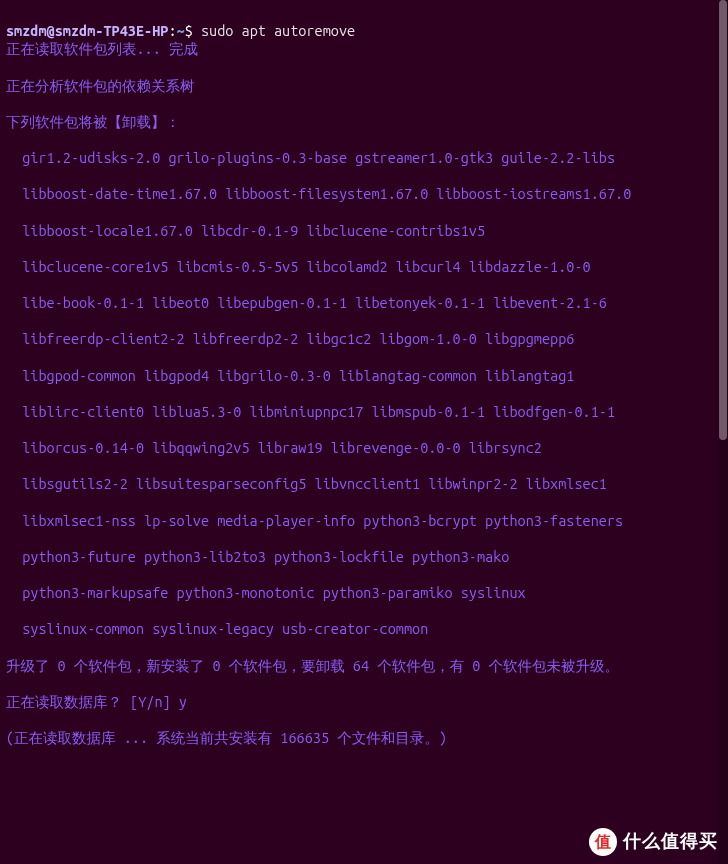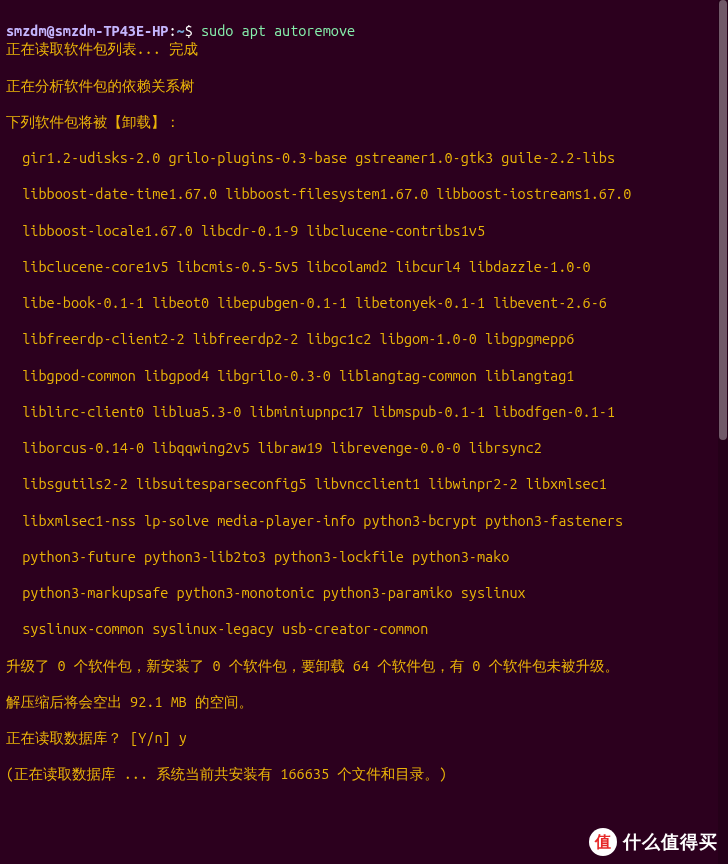--- a/index.html
+++ b/index.html
@@ -28,24 +28,24 @@
       font-weight: bold;
     }
     .prompt-tilde {
       color: #729fcf;
       font-weight: bold;
     }
     .prompt-sep {
       color: #ffffff;
     }
     .cmd {
-      color: #86efac;
+      color: #e5e5e5;
     }
     .line {
-      color: #eab308;
+      color: #8b5cf6;
     }
     .watermark {
       position: absolute;
       bottom: 8px;
       right: 10px;
       display: flex;
       align-items: center;
       gap: 6px;
     }
     .watermark-badge {
@@ -56,21 +56,21 @@
       display: flex;
       align-items: center;
       justify-content: center;
       color: #e62828;
       font-weight: bold;
       font-size: 16px;
       font-family: sans-serif;
     }
     .watermark-text {
       color: #fff;
-      font-family: Liberation Serif, serif;
+      font-family: Liberation Mono, monospace;
       font-size: 18px;
       font-weight: bold;
       letter-spacing: 1px;
     }
     .scrollbar {
       position: absolute;
       right: 0;
       top: 0;
       width: 10px;
       height: 864px;
@@ -91,32 +91,31 @@
 
 <div class="terminal">
 <span class="prompt-user">smzdm@smzdm-TP43E-HP</span><span class="prompt-sep">:</span><span class="prompt-tilde">~</span><span class="prompt-sep">$</span> <span class="cmd">sudo apt autoremove</span>
 <div class="line">正在读取软件包列表... 完成</div>
 <div class="line">正在分析软件包的依赖关系树</div>
 <div class="line">下列软件包将被【卸载】：</div>
 <div class="line">  gir1.2-udisks-2.0 grilo-plugins-0.3-base gstreamer1.0-gtk3 guile-2.2-libs</div>
 <div class="line">  libboost-date-time1.67.0 libboost-filesystem1.67.0 libboost-iostreams1.67.0</div>
 <div class="line">  libboost-locale1.67.0 libcdr-0.1-9 libclucene-contribs1v5</div>
 <div class="line">  libclucene-core1v5 libcmis-0.5-5v5 libcolamd2 libcurl4 libdazzle-1.0-0</div>
-<div class="line">  libe-book-0.1-1 libeot0 libepubgen-0.1-1 libetonyek-0.1-1 libevent-2.6-6</div>
+<div class="line">  libe-book-0.1-1 libeot0 libepubgen-0.1-1 libetonyek-0.1-1 libevent-2.1-6</div>
 <div class="line">  libfreerdp-client2-2 libfreerdp2-2 libgc1c2 libgom-1.0-0 libgpgmepp6</div>
 <div class="line">  libgpod-common libgpod4 libgrilo-0.3-0 liblangtag-common liblangtag1</div>
 <div class="line">  liblirc-client0 liblua5.3-0 libminiupnpc17 libmspub-0.1-1 libodfgen-0.1-1</div>
 <div class="line">  liborcus-0.14-0 libqqwing2v5 libraw19 librevenge-0.0-0 librsync2</div>
 <div class="line">  libsgutils2-2 libsuitesparseconfig5 libvncclient1 libwinpr2-2 libxmlsec1</div>
 <div class="line">  libxmlsec1-nss lp-solve media-player-info python3-bcrypt python3-fasteners</div>
 <div class="line">  python3-future python3-lib2to3 python3-lockfile python3-mako</div>
 <div class="line">  python3-markupsafe python3-monotonic python3-paramiko syslinux</div>
 <div class="line">  syslinux-common syslinux-legacy usb-creator-common</div>
 <div class="line">升级了 0 个软件包，新安装了 0 个软件包，要卸载 64 个软件包，有 0 个软件包未被升级。</div>
-<div class="line">解压缩后将会空出 92.1 MB 的空间。</div>
 <div class="line">正在读取数据库？ [Y/n] y</div>
 <div class="line">(正在读取数据库 ... 系统当前共安装有 166635 个文件和目录。)</div>
 
 
 
 
 
 
 
 

